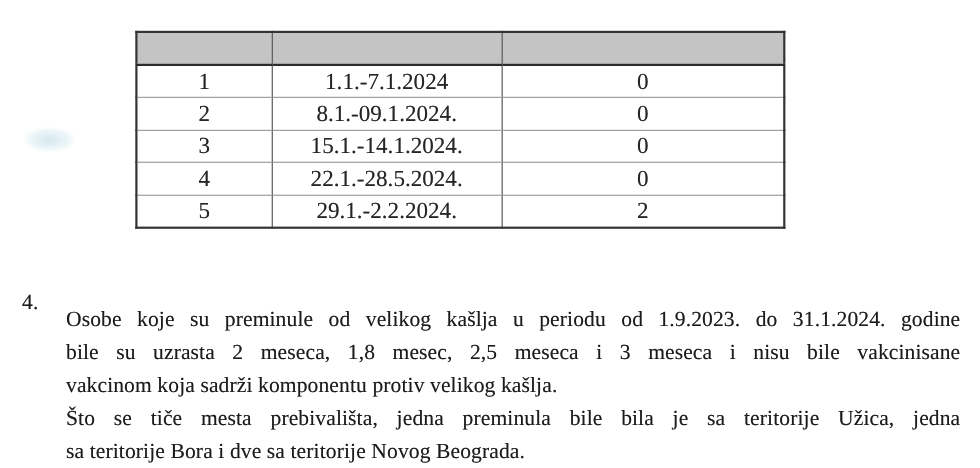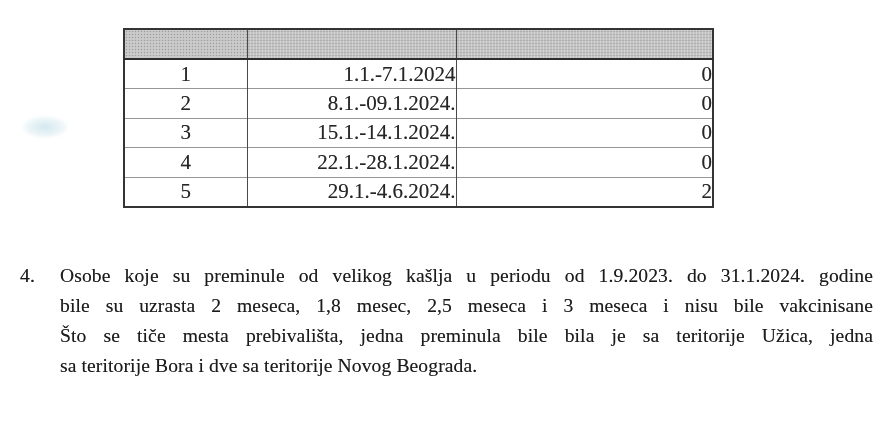--- a/index.html
+++ b/index.html
@@ -48,36 +48,36 @@
     background-position: 0 0, 1.5px 1.5px;
     border-bottom: 2px solid #2c2c2c;
   }
   .weekly-table td {
     height: 29.6px;
     text-align: center;
     vertical-align: middle;
     border-top: 1px solid #969696;
   }
   .weekly-table th + th,
-  .weekly-table td + td { border-left: 1.6px solid #4a4a4a; text-align: right; }
+  .weekly-table td + td { border-left: 1.6px solid #4a4a4a; }
 
   
   .para {
     position: absolute;
     left: 20px; top: 261px;
     width: 853px;
     display: flex;
     font-size: 19.6px;
     line-height: 30px;
     color: #1c1c1c;
     text-shadow: 0 0 0.5px rgba(30,30,30,0.5);
     letter-spacing: 0.1px;
   }
   .para-num { width: 40px; flex: 0 0 40px; }
-  .para-text { flex: 1 1 auto; min-width: 0; }
+  .para-text { flex: 1 1 auto; min-width: 0; margin-top: 15px; }
   .pline { white-space: nowrap; }
   .pline.justify {
     white-space: normal;
     text-align: justify;
     text-align-last: justify;
   }
 </style>
 </head>
 <body>
 
@@ -109,34 +109,35 @@
         <td>8.1.-09.1.2024.</td>
         <td>0</td>
       </tr>
       <tr>
         <td>3</td>
         <td>15.1.-14.1.2024.</td>
         <td>0</td>
       </tr>
       <tr>
         <td>4</td>
-        <td>22.1.-28.1.2024.</td>
+        <td>22.1.-28.5.2024.</td>
         <td>0</td>
       </tr>
       <tr>
         <td>5</td>
-        <td>29.1.-4.6.2024.</td>
+        <td>29.1.-2.2.2024.</td>
         <td>2</td>
       </tr>
     </tbody>
   </table>
 
   <div class="para">
     <div class="para-num">4.</div>
     <div class="para-text">
       <div class="pline justify">Osobe koje su preminule od velikog kašlja u periodu od 1.9.2023. do 31.1.2024. godine</div>
       <div class="pline justify">bile su uzrasta 2 meseca, 1,8 mesec, 2,5 meseca i 3 meseca i nisu bile vakcinisane</div>
+      <div class="pline">vakcinom koja sadrži komponentu protiv velikog kašlja.</div>
       <div class="pline justify">Što se tiče mesta prebivališta, jedna preminula bile bila je sa teritorije Užica, jedna</div>
       <div class="pline">sa teritorije Bora i dve sa teritorije Novog Beograda.</div>
     </div>
   </div>
 
 </div>
 
 </body></html>

